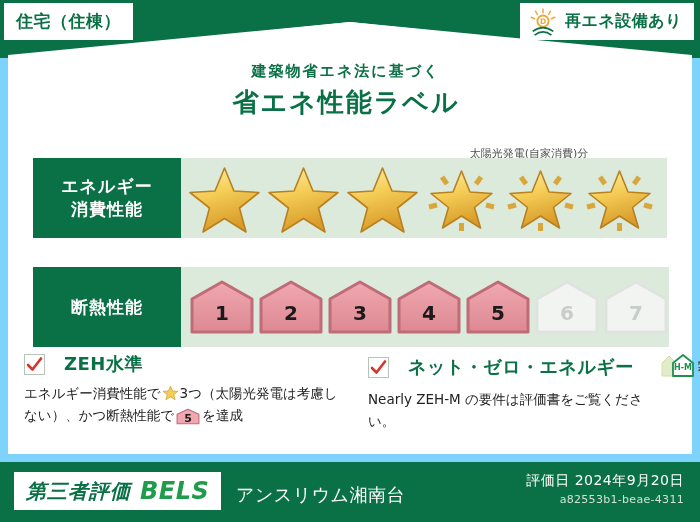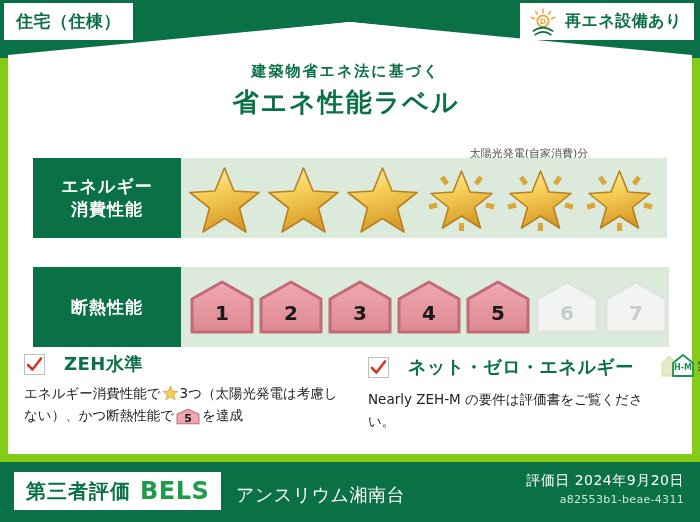--- a/index.html
+++ b/index.html
@@ -4,21 +4,21 @@
 <style>
   html,body{margin:0;padding:0;}
   body{
     width:700px;height:522px;
     background:#ffffff;
     font-family:"DejaVu Sans","Liberation Sans",sans-serif;
     overflow:hidden;
   }
   #label-root{
     position:relative;width:700px;height:522px;
-    background:#84cc16;
+    background:#7dd3fc;
     box-sizing:border-box;
   }
 
   
   .header-band{
     position:absolute;left:0;top:0;width:700px;height:58px;
     background:#0a7046;overflow:hidden;
   }
   .roof{
     position:absolute;left:0;top:0;width:700px;height:58px;
@@ -141,21 +141,21 @@
   .zehm-logo{margin-left:6px;display:inline-block;vertical-align:-7px;}
 
   
   .footer{
     position:absolute;left:0;bottom:0;width:700px;height:60px;
     background:#0a7046;
   }
   .bels-chip{
     position:absolute;left:14px;top:10px;height:38px;
     background:#ffffff;display:flex;align-items:center;
-    padding:0 12px;gap:9px;
+    padding:0 12px;gap:9px;font-style:italic;
   }
   .bels-jp{font-size:20px;font-weight:bold;color:#0a7046;letter-spacing:1px;}
   .bels-en{font-size:24px;font-weight:bold;color:#1e9b4b;letter-spacing:0.5px;}
   .bldg-name{
     position:absolute;left:236px;top:21px;
     font-size:18px;color:#ffffff;letter-spacing:0.5px;
   }
   .foot-right{
     position:absolute;right:16px;top:10px;text-align:right;
   }

